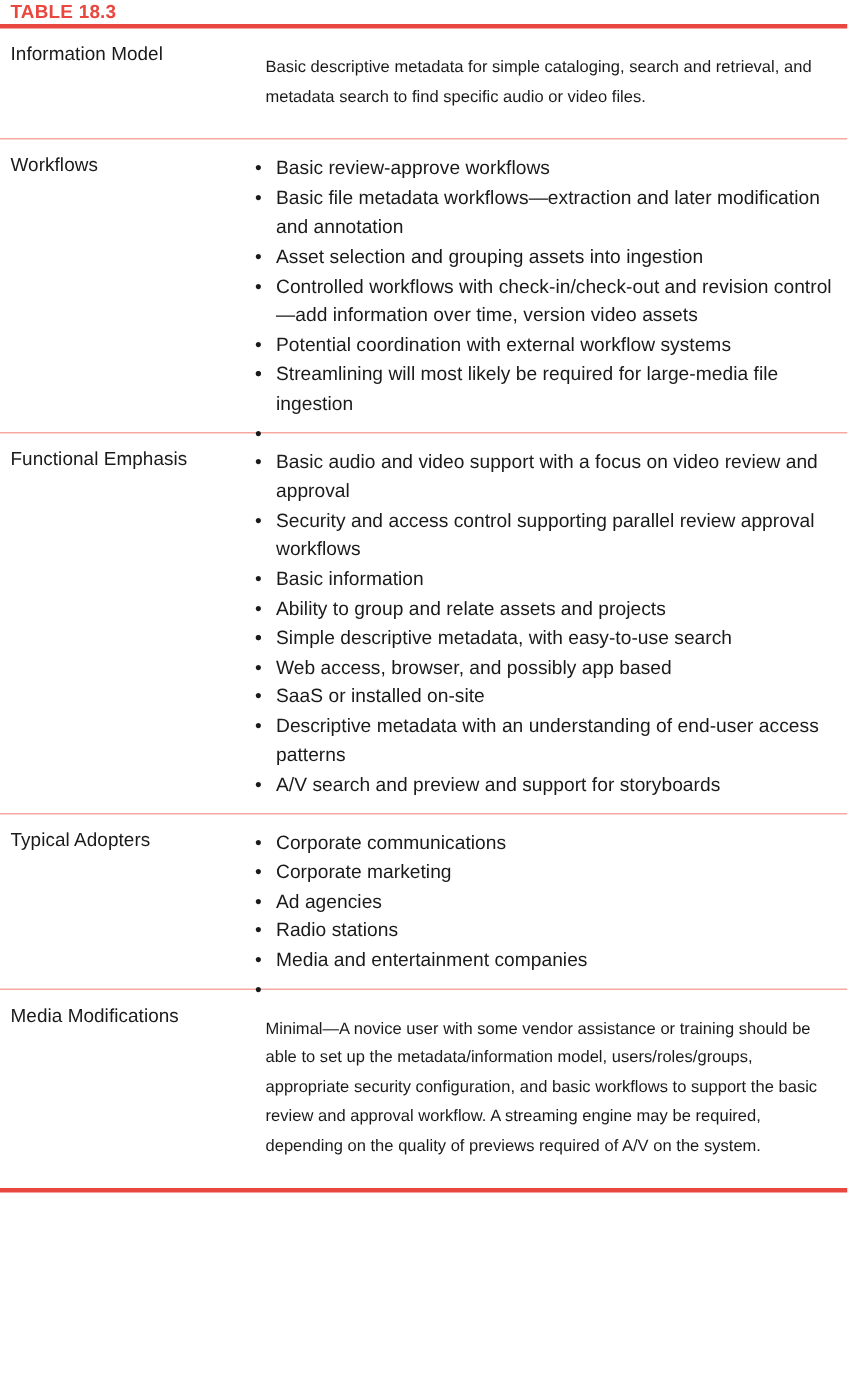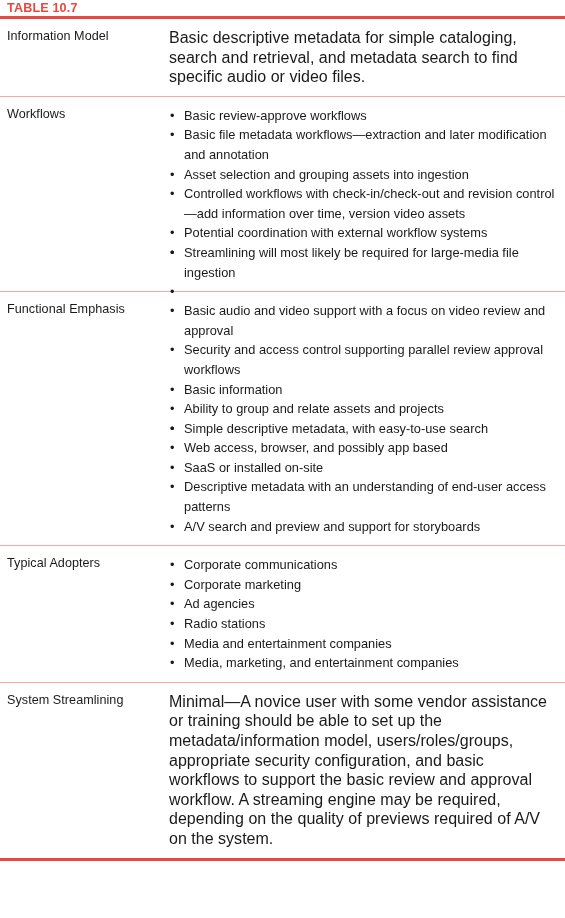--- a/index.html
+++ b/index.html
@@ -77,22 +77,22 @@
     line-height: 19.6px;
     color: #1a1a1a;
     letter-spacing: 0.02px;
   }
 
   .row-pad-top { padding-top: 9px; gap: 9px; }
   .row-pad-bottom { padding-bottom: 9px; }
 
   
   .para {
-    margin: 0;
-    font-size: 16px;
+    margin: 8px;
+    font-size: 11px;
     line-height: 19.6px;
   }
 
   
   ul.bullets {
     margin: 0;
     padding: 0;
     list-style: none;
   }
   ul.bullets > li {
@@ -110,21 +110,21 @@
     line-height: 19.6px;
     color: #1a1a1a;
   }
 </style>
 </head>
 <body>
 
 <div>
 
   <div class="table-header">
-    <span class="table-number">TABLE 10.7</span>
+    <span class="table-number">TABLE 18.3</span>
   </div>
 
   <div class="rule-thick"></div>
 
   <div class="table-body">
       <div class="row row-pad-top row-pad-bottom">
         <div class="row-label">Information Model</div>
         <div class="row-content">
           <p class="para">Basic descriptive metadata for simple cataloging, search and retrieval, and metadata search to find specific audio or video files.</p>
         </div>
@@ -166,27 +166,27 @@
       <div class="rule-thin"></div>
       <div class="row row-pad-top row-pad-bottom">
         <div class="row-label">Typical Adopters</div>
         <div class="row-content">
           <ul class="bullets">
             <li><span class="dot">•</span><span>Corporate communications</span></li>
             <li><span class="dot">•</span><span>Corporate marketing</span></li>
             <li><span class="dot">•</span><span>Ad agencies</span></li>
             <li><span class="dot">•</span><span>Radio stations</span></li>
             <li><span class="dot">•</span><span>Media and entertainment companies</span></li>
-            <li><span class="dot">•</span><span>Media, marketing, and entertainment companies</span></li>
+            <li><span class="dot">•</span></li>
           </ul>
         </div>
       </div>
       <div class="rule-thin"></div>
       <div class="row row-pad-top row-pad-bottom">
-        <div class="row-label">System Streamlining</div>
+        <div class="row-label">Media Modifications</div>
         <div class="row-content">
           <p class="para">Minimal—A novice user with some vendor assistance or training should be able to set up the metadata/information model, users/roles/groups, appropriate security configuration, and basic workflows to support the basic review and approval workflow. A streaming engine may be required, depending on the quality of previews required of A/V on the system.</p>
         </div>
       </div>
     </div>
 
   <div class="rule-thick"></div>
 
 </div>
 

